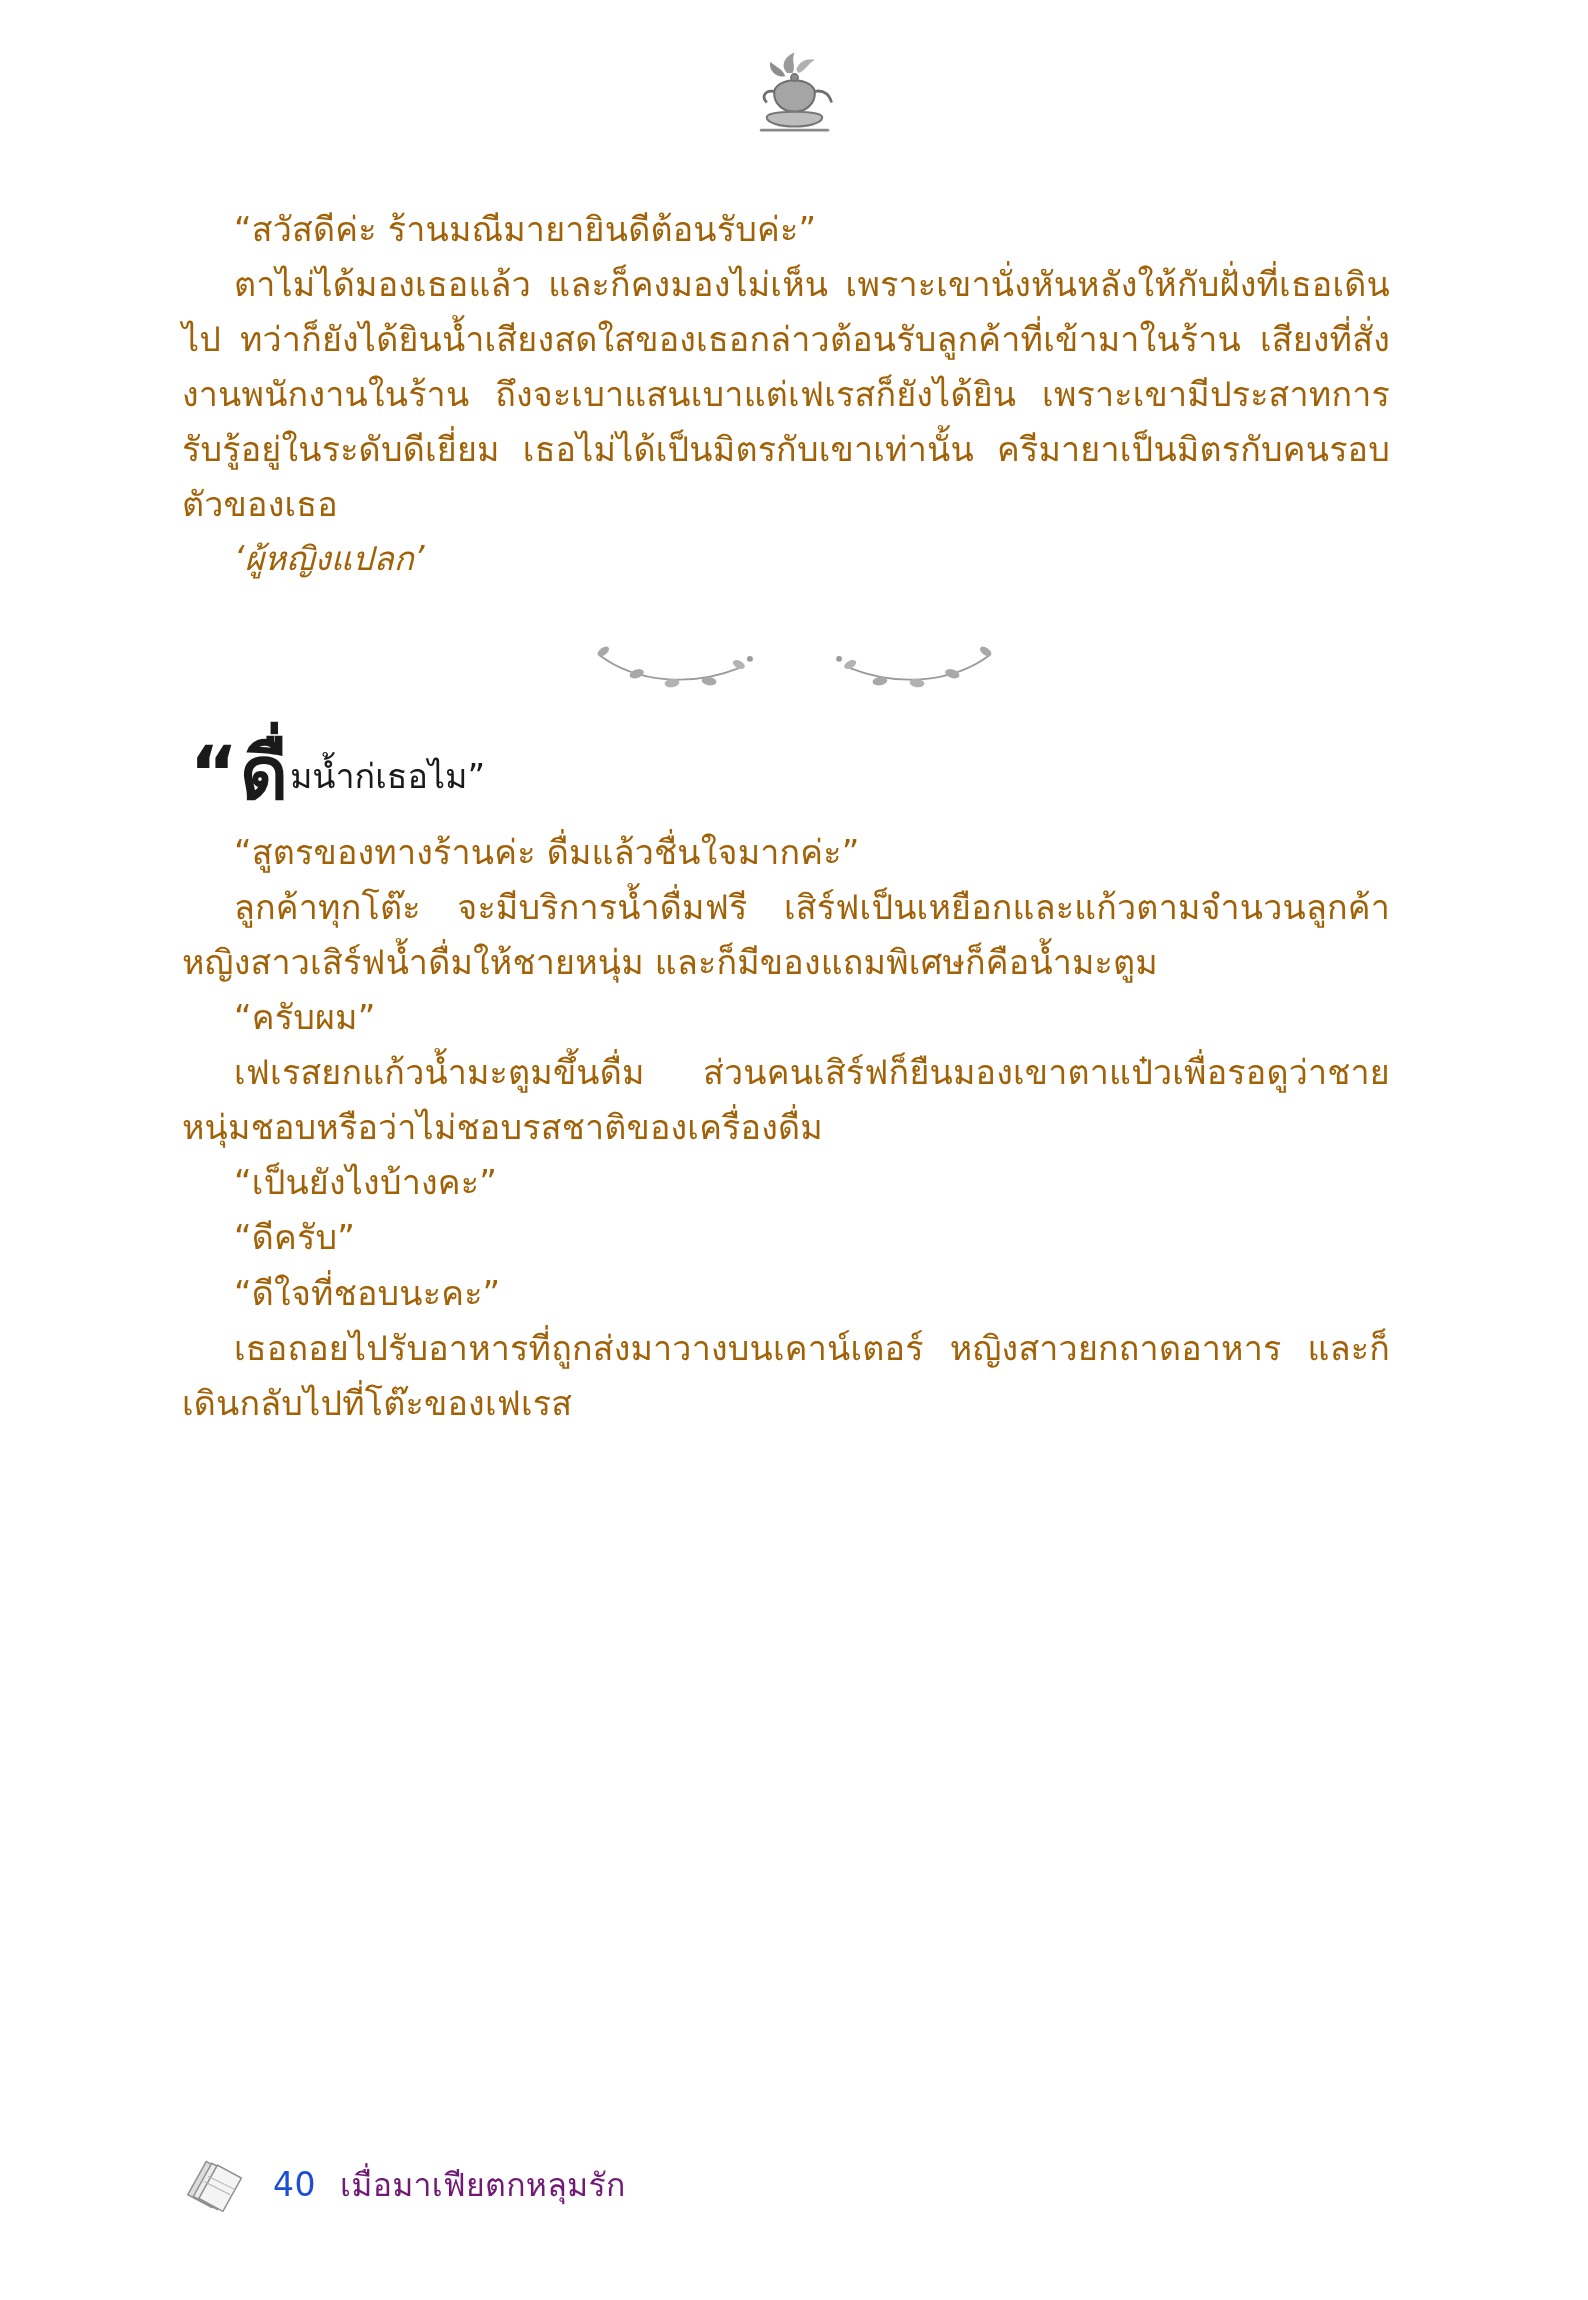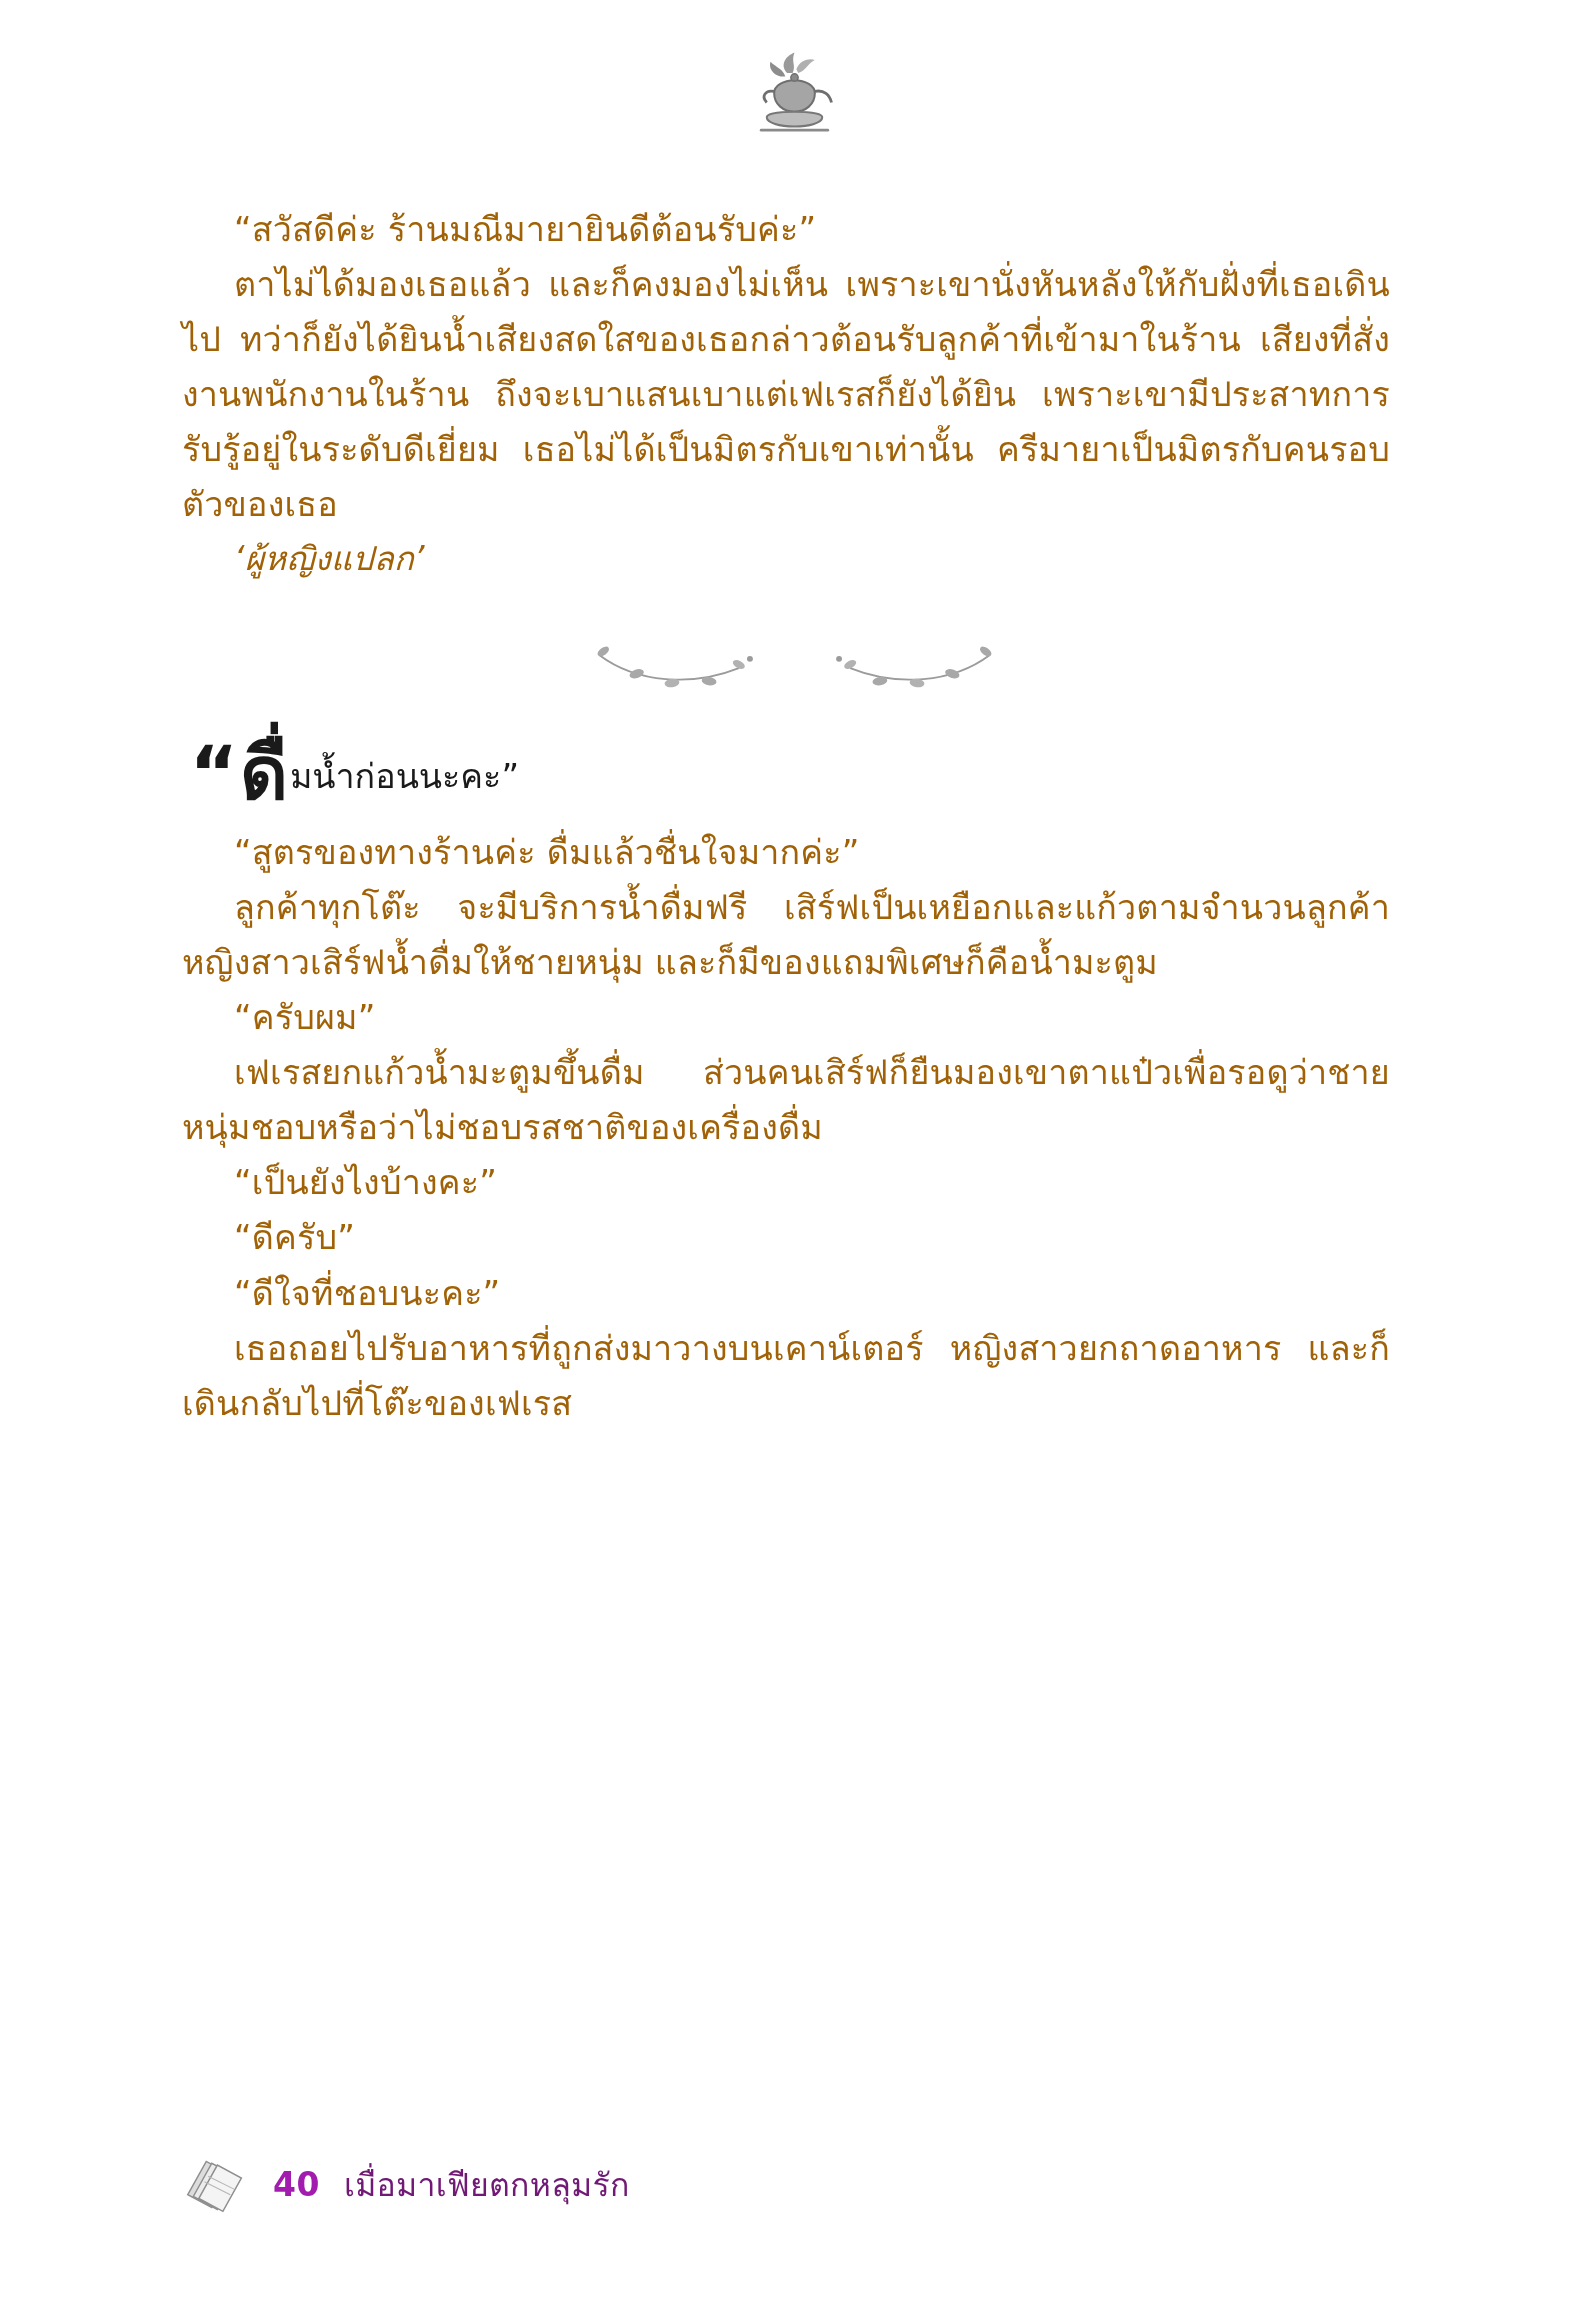--- a/index.html
+++ b/index.html
@@ -105,22 +105,22 @@
     align-items: center;
     gap: 24px;
   }
   .footer-icon {
     width: 67px;
     height: 61px;
     flex: 0 0 auto;
   }
   .footer-page {
     font-size: 33px;
-    font-weight: bold;
-    color: #a21caf;
+    font-weight: normal;
+    color: #1d4ed8;
     letter-spacing: 0.5px;
   }
   .footer-title {
     font-size: 32px;
     color: #701a75;
     letter-spacing: 0.3px;
   }
 </style>
 </head>
 <body>
@@ -172,21 +172,21 @@
           <ellipse cx="362" cy="44" rx="8" ry="4.5" fill="#b2b2b2" stroke="none" transform="rotate(8 362 44)"></ellipse>
           <ellipse cx="322" cy="42" rx="8" ry="4.5" fill="#a8a8a8" stroke="none" transform="rotate(-8 322 42)"></ellipse>
           <ellipse cx="290" cy="24" rx="7" ry="4" fill="#b2b2b2" stroke="none" transform="rotate(-28 290 24)"></ellipse>
           <circle cx="182" cy="18" r="3.2" fill="#9b9b9b" stroke="none"></circle>
           <circle cx="278" cy="18" r="3.2" fill="#9b9b9b" stroke="none"></circle>
         </g>
       </svg>
     </div>
 
     <div class="dropcap-block">
-      <p class="dropcap-line"><span class="dropcap">“</span><span class="dropcap">ดื่</span><span>มน้ำก่อนนะคะ”</span></p>
+      <p class="dropcap-line"><span class="dropcap">“</span><span class="dropcap">ดื่</span><span>มน้ำก่เธอไม”</span></p>
     </div>
 
     <p class="para indent">“สูตรของทางร้านค่ะ ดื่มแล้วชื่นใจมากค่ะ”</p>
 
     <p class="para indent">ลูกค้าทุกโต๊ะ จะมีบริการน้ำดื่มฟรี เสิร์ฟเป็นเหยือกและแก้วตามจำนวนลูกค้า หญิงสาวเสิร์ฟน้ำดื่มให้ชายหนุ่ม และก็มีของแถมพิเศษก็คือน้ำมะตูม</p>
 
     <p class="para indent">“ครับผม”</p>
 
     <p class="para indent">เฟเรสยกแก้วน้ำมะตูมขึ้นดื่ม ส่วนคนเสิร์ฟก็ยืนมองเขาตาแป๋วเพื่อรอดูว่าชายหนุ่มชอบหรือว่าไม่ชอบรสชาติของเครื่องดื่ม</p>
 

